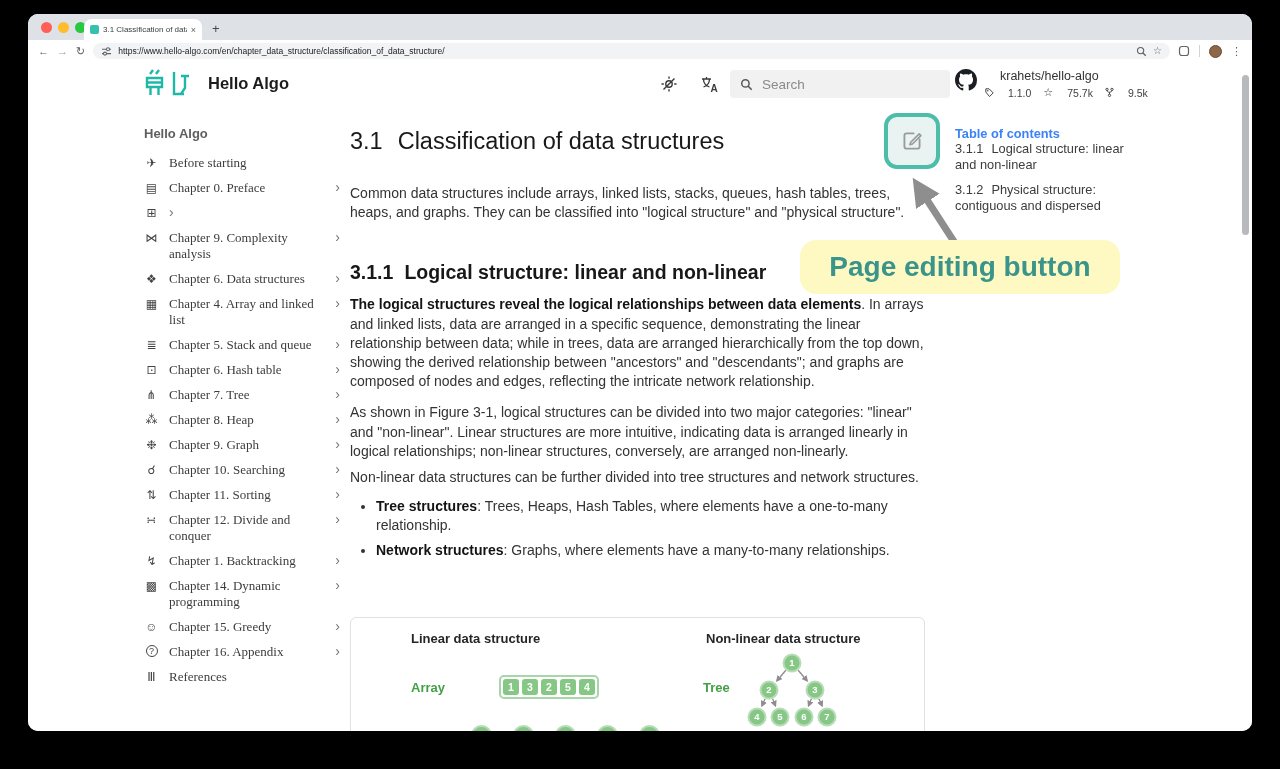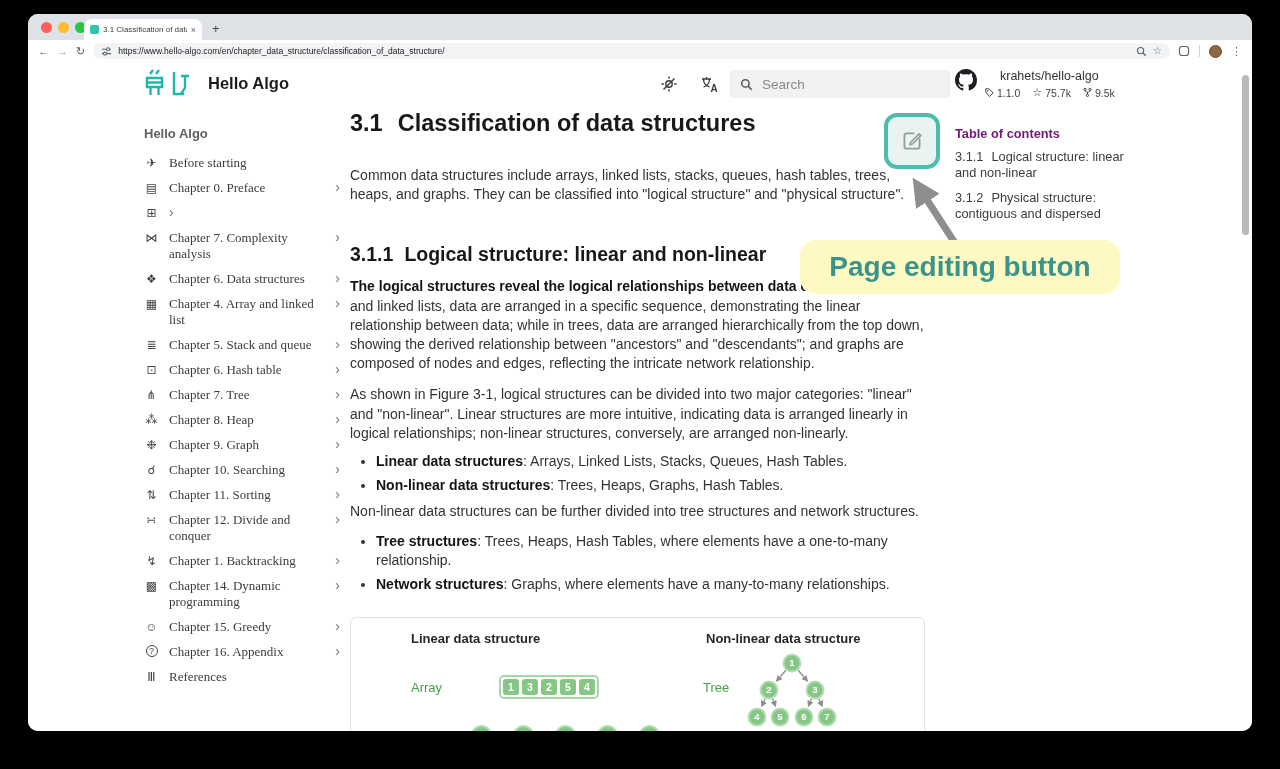--- a/index.html
+++ b/index.html
@@ -30,59 +30,59 @@
 
   .site-header { position:absolute; left:0; top:0; width:100%; height:44px; }
   .logo { position:absolute; left:116px; top:6px; }
   .site-title { position:absolute; left:180px; top:12px; font-size:16.5px; font-weight:700; color:#1c1c1c; }
   .hdr-iconbtn { position:absolute; top:13px; }
   .searchbox { position:absolute; left:702px; top:8px; width:220px; height:28px; background:#f1f1f1; border-radius:4px; display:flex; align-items:center; padding:0 10px; gap:9px; }
   .search-ph { font-size:13.5px; color:#8a8a8a; }
   .repo { position:absolute; left:927px; top:7px; display:flex; gap:8px; }
   .repo-name { font-size:12.5px; color:#333;padding-left:15px; }
   .repo-stats { display:flex; gap:12px; margin-top:3px; font-size:10.5px; color:#424242; align-items:center; }
-  .stat { display:flex; align-items:center; gap:3px; }
+  .stat { display:flex; align-items:center; gap:14px; }
 
   
   .sidebar { position:absolute; left:116px; top:64px; width:200px; }
   .side-label { font-size:13px; font-weight:700; color:#5f5f5f; margin-bottom:10px; }
   .side-item { display:flex; align-items:flex-start; gap:10px; padding:4px 0 5px; font-size:13px; color:#3c3c3c; line-height:16px; cursor:default; }
   .side-icon { width:15px; flex:0 0 auto; text-align:center; font-size:12px; color:#444; line-height:16px; }
   .side-icon.circled { font-size:9px; border:1.2px solid #444; border-radius:50%; height:12px; width:12px; line-height:10px; margin:1px 1.5px 0; }
   .side-text { flex:1 1 auto;font-family:Liberation Serif, serif; }
   .side-chev { flex:0 0 auto; color:#757575; font-size:14px; line-height:15px; padding-right:4px; }
 
   
   .main { position:absolute; left:322px; top:46px; width:575px; }
-  h1 { font-size:23.5px; font-weight:700; color:#181818; line-height:30px; }
+  h1 { font-size:23.5px; font-weight:400; color:#181818; margin-top:18px; line-height:30px; }
   h1 .hnum { margin-right:15px; }
   h2 { font-size:19.5px; font-weight:600; color:#181818; margin-top:37px; line-height:26px; }
   h2 .hnum { margin-right:11px; }
   .main p { line-height:19.2px; }
   .p1 { margin-top:28px; } .p2 { margin-top:10px; } .p3 { margin-top:12px; } .p4 { margin-top:7px; }
   .main strong { font-weight:700; color:#141414; }
   .main ul { list-style:disc; padding-left:26px; }
   .ul1 { margin-top:9px; } .ul2 { margin-top:10px; }
   .main li { line-height:19.2px; margin:5px 0; }
 
   
   .toc { position:absolute; left:927px; top:64px; width:190px; }
-  .toc-title { font-size:12.8px; font-weight:700; color:#701a75; margin-bottom:8px; }
+  .toc-title { font-size:12.8px; font-weight:700; color:#3b82f6; margin-bottom:0; }
   .toc-item { font-size:12.8px; color:#3c3c3c; line-height:16px; margin-bottom:9px; cursor:default; }
   .toc-item .tnum { margin-right:8px; }
 
   
   .edit-btn { position:absolute; left:856px; top:51px; width:56px; height:56px; border:4px solid #4cbcab; border-radius:13px; background:#e9f4f2; display:flex; align-items:center; justify-content:center; cursor:pointer; }
   .annot-svg { position:absolute; left:0; top:0; pointer-events:none; }
   .annot-label { position:absolute; left:772px; top:178px; width:320px; height:54px; background:#fef9c3; border-radius:16px; display:flex; align-items:center; justify-content:center; font-size:28px; font-weight:700; color:#3a948b; }
 
   
   .fig-card { position:absolute; left:322px; top:555px; width:575px; height:200px; background:#fff; border:1px solid #e1e1e1; border-radius:6px; }
   .fig-title { position:absolute; font-size:13px; font-weight:700; color:#262626; }
-  .fig-label { position:absolute; font-size:13px; font-weight:400; color:#43a047; }
+  .fig-label { position:absolute; font-size:13px; font-weight:700; color:#43a047; }
   .arr-wrap { position:absolute; left:148px; top:57px; display:flex; gap:3px; border:2px solid #a9d5aa; border-radius:5px; padding:2px; background:#fff; }
   .arr-cell { width:16px; height:16px; background:#86c786; border-radius:3px; color:#fff; font-size:10.5px; font-weight:700; display:flex; align-items:center; justify-content:center; }
   .ll-node { position:absolute; width:21px; height:21px; border-radius:50%; background:#86c786; border:2px solid #b7dcb7; }
 
   .scroll-thumb { position:absolute; right:3px; top:13px; width:7px; height:160px; background:#b7b9bd; border-radius:4px; }
 
   svg text { font-family:"Liberation Sans","DejaVu Sans",sans-serif; }
 </style>
 </head>
 <body>
@@ -219,21 +219,21 @@
             <span class="side-icon">▤</span>
             <span class="side-text">Chapter 0. Preface</span>
             <span class="side-chev">›</span>
           </div>
           <div class="side-item">
             <span class="side-icon">⊞</span>
             <span class="side-chev">›</span>
           </div>
           <div class="side-item">
             <span class="side-icon">⋈</span>
-            <span class="side-text">Chapter 7. Complexity analysis</span>
+            <span class="side-text">Chapter 9. Complexity analysis</span>
             <span class="side-chev">›</span>
           </div>
           <div class="side-item">
             <span class="side-icon">❖</span>
             <span class="side-text">Chapter 6. Data structures</span>
             <span class="side-chev">›</span>
           </div>
           <div class="side-item">
             <span class="side-icon">▦</span>
             <span class="side-text">Chapter 4. Array and linked list</span>
@@ -309,24 +309,20 @@
     <main class="main">
       <h1>
         <span class="hnum">3.1</span><span>Classification of data structures</span>
       </h1>
       <p class="p1">Common data structures include arrays, linked lists, stacks, queues, hash tables, trees, heaps, and graphs. They can be classified into "logical structure" and "physical structure".</p>
       <h2>
         <span class="hnum">3.1.1</span><span>Logical structure: linear and non-linear</span>
       </h2>
       <p class="p2"><strong>The logical structures reveal the logical relationships between data elements</strong><span>. In arrays and linked lists, data are arranged in a specific sequence, demonstrating the linear relationship between data; while in trees, data are arranged hierarchically from the top down, showing the derived relationship between "ancestors" and "descendants"; and graphs are composed of nodes and edges, reflecting the intricate network relationship.</span></p>
       <p class="p3">As shown in Figure 3-1, logical structures can be divided into two major categories: "linear" and "non-linear". Linear structures are more intuitive, indicating data is arranged linearly in logical relationships; non-linear structures, conversely, are arranged non-linearly.</p>
-      <ul class="ul1" id="bullets1">
-          <li><strong>Linear data structures</strong>: Arrays, Linked Lists, Stacks, Queues, Hash Tables.</li>
-          <li><strong>Non-linear data structures</strong>: Trees, Heaps, Graphs, Hash Tables.</li>
-        </ul>
       <p class="p4">Non-linear data structures can be further divided into tree structures and network structures.</p>
       <ul class="ul2" id="bullets2">
           <li><strong>Tree structures</strong>: Trees, Heaps, Hash Tables, where elements have a one-to-many relationship.</li>
           <li><strong>Network structures</strong>: Graphs, where elements have a many-to-many relationships.</li>
         </ul>
     </main>
 
     <aside class="toc">
       <div class="toc-title">Table of contents</div>
       <div id="toc-items">

